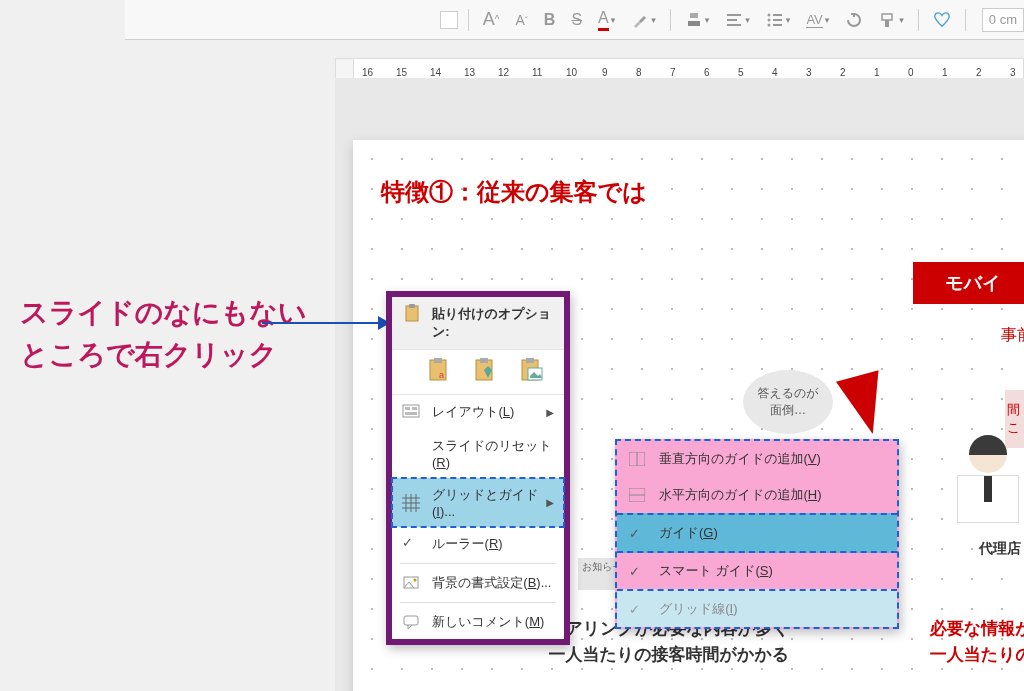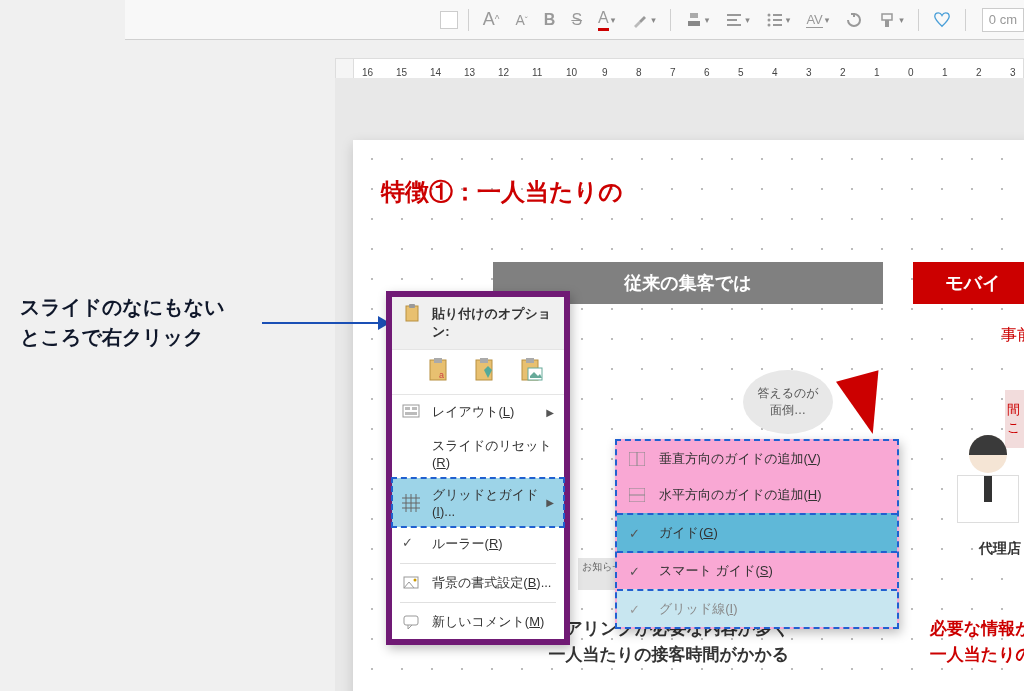--- a/index.html
+++ b/index.html
@@ -406,23 +406,23 @@
       transform: translateY(-50%);
       width: 16px;
       height: 14px;
     }
 
     
     .annotation {
       position: absolute;
       top: 292px;
       left: 20px;
-      font-size: 20px;
+      font-size: 28px;
       font-weight: bold;
-      color: #0f172a;
+      color: #be185d;
       line-height: 1.5;
     }
     .arrow-line {
       position: absolute;
       top: 322px;
       left: 262px;
       width: 120px;
       height: 2px;
       background: #1a4fb5;
     }
@@ -544,22 +544,21 @@
     <span class="tick-major" style="left:554px">0</span>
     <span class="tick-major" style="left:588px">1</span>
     <span class="tick-major" style="left:622px">2</span>
     <span class="tick-major" style="left:656px">3</span>
   </div>
 </div>
 
 <div class="canvas-area">
   <div class="slide">
     <div class="grid-dots"></div>
-    <div class="slide-title">特徴①：一人当たりの</div>
-    <div class="gray-header">従来の集客では</div>
+    <div class="slide-title">特徴①：従来の集客では</div>
     <div class="red-header">モバイ</div>
     <div class="red-text1">事前</div>
     <div class="speech-bubble">
       <span>答えるのが</span>
       <span>面倒…</span>
     </div>
     <div class="red-triangle"></div>
     <div class="pink-box">間
 こ</div>
     <div class="person">

